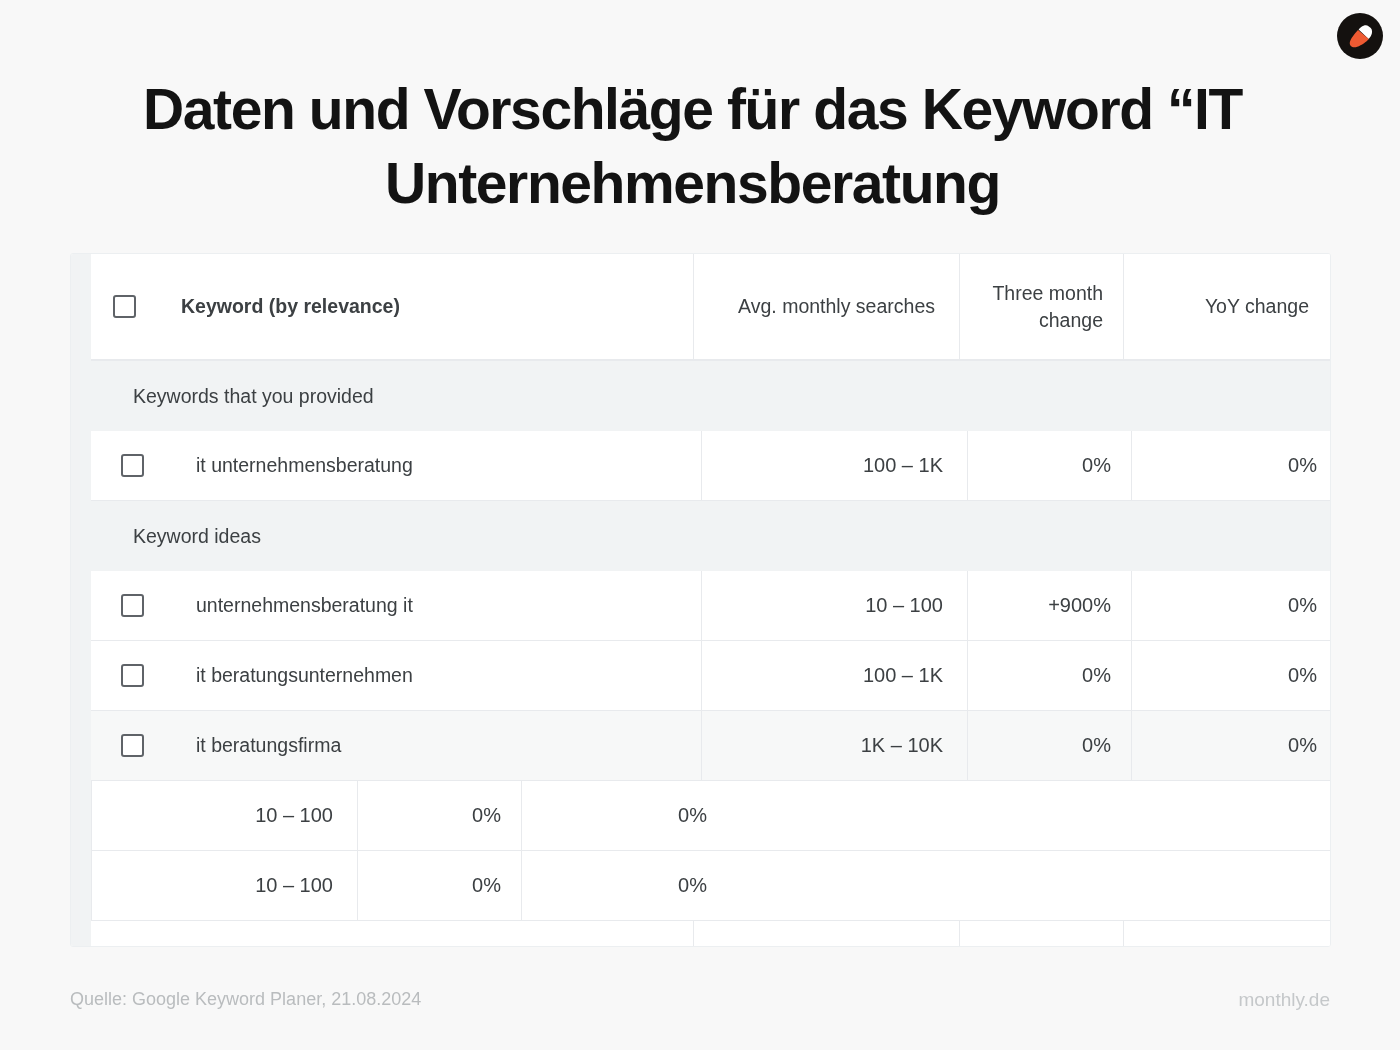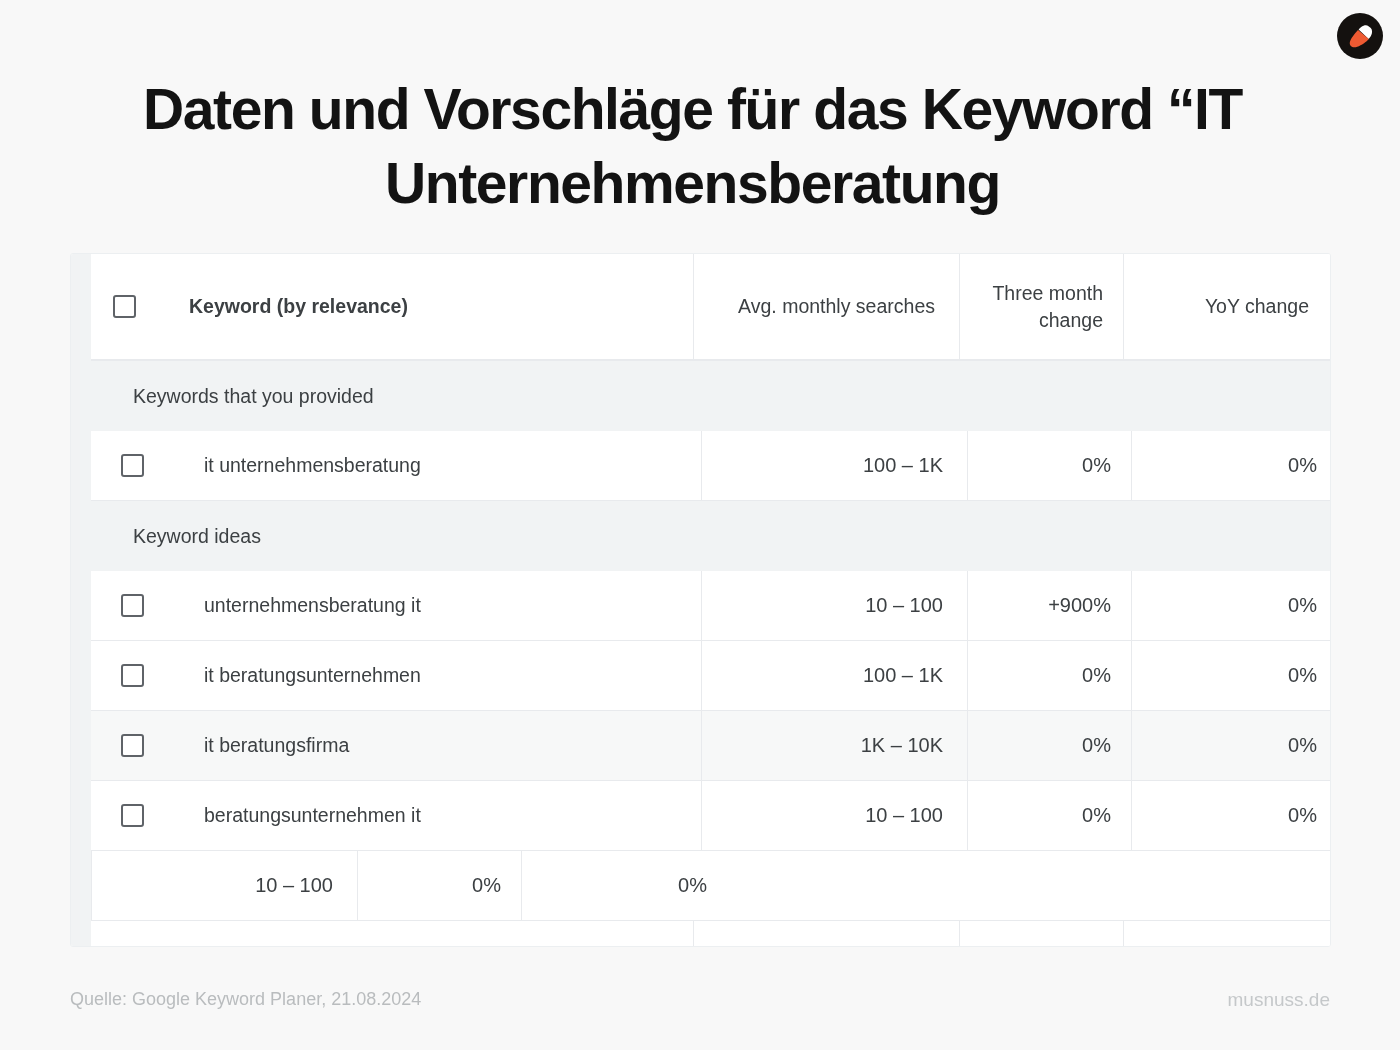--- a/index.html
+++ b/index.html
@@ -93,21 +93,20 @@
     align-items: center;
     padding: 0 18px;
     font-size: 20px;
     color: #3c4043;
   }
 
   .c-keyword {
     width: 602px;
     flex: 0 0 602px;
     padding-left: 22px;
-    gap: 8px;
   }
   .c-searches {
     width: 266px;
     flex: 0 0 266px;
     justify-content: flex-end;
     border-left: 1px solid #e8eaed;
     padding-right: 24px;
   }
   .c-three {
     width: 164px;
@@ -271,24 +270,20 @@
         <div class="cell c-keyword">
           <span class="checkbox"></span>
           <span>it beratungsfirma</span>
         </div>
         <div class="cell c-searches">1K – 10K</div>
         <div class="cell c-three">0%</div>
         <div class="cell c-yoy">0%</div>
       </div>
 
       <div class="row data-row">
-        <div class="cell c-keyword">
-          <span class="checkbox"></span>
-          <span>beratungsunternehmen it</span>
-        </div>
         <div class="cell c-searches">10 – 100</div>
         <div class="cell c-three">0%</div>
         <div class="cell c-yoy">0%</div>
       </div>
 
       <div class="row data-row">
         <div class="cell c-searches">10 – 100</div>
         <div class="cell c-three">0%</div>
         <div class="cell c-yoy">0%</div>
       </div>
@@ -297,15 +292,15 @@
         <div class="cell c-keyword"></div>
         <div class="cell c-searches"></div>
         <div class="cell c-three"></div>
         <div class="cell c-yoy"></div>
       </div>
 
     </div>
   </div>
 
   <div class="footer-left">Quelle: Google Keyword Planer, 21.08.2024</div>
-  <div class="footer-right">musnuss.de</div>
+  <div class="footer-right">monthly.de</div>
 
 </div>
 
 </body></html>

